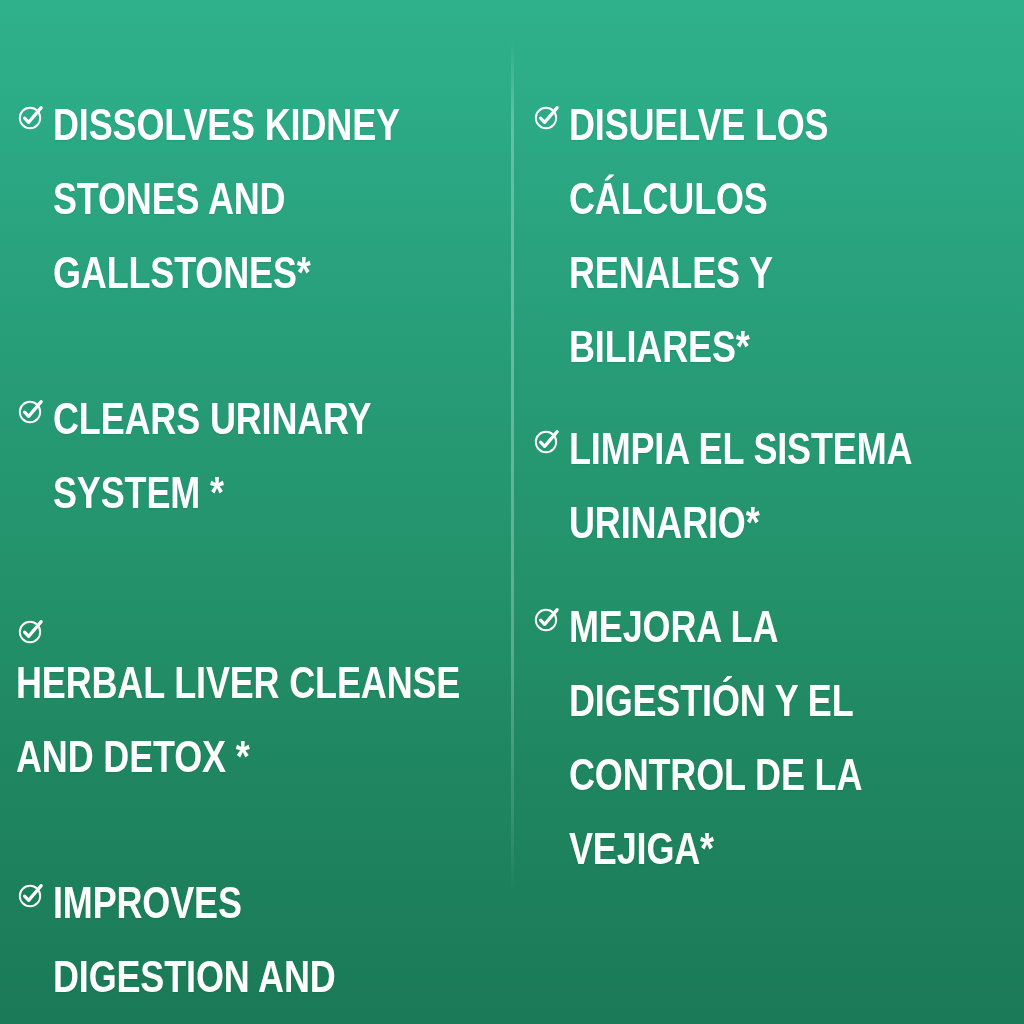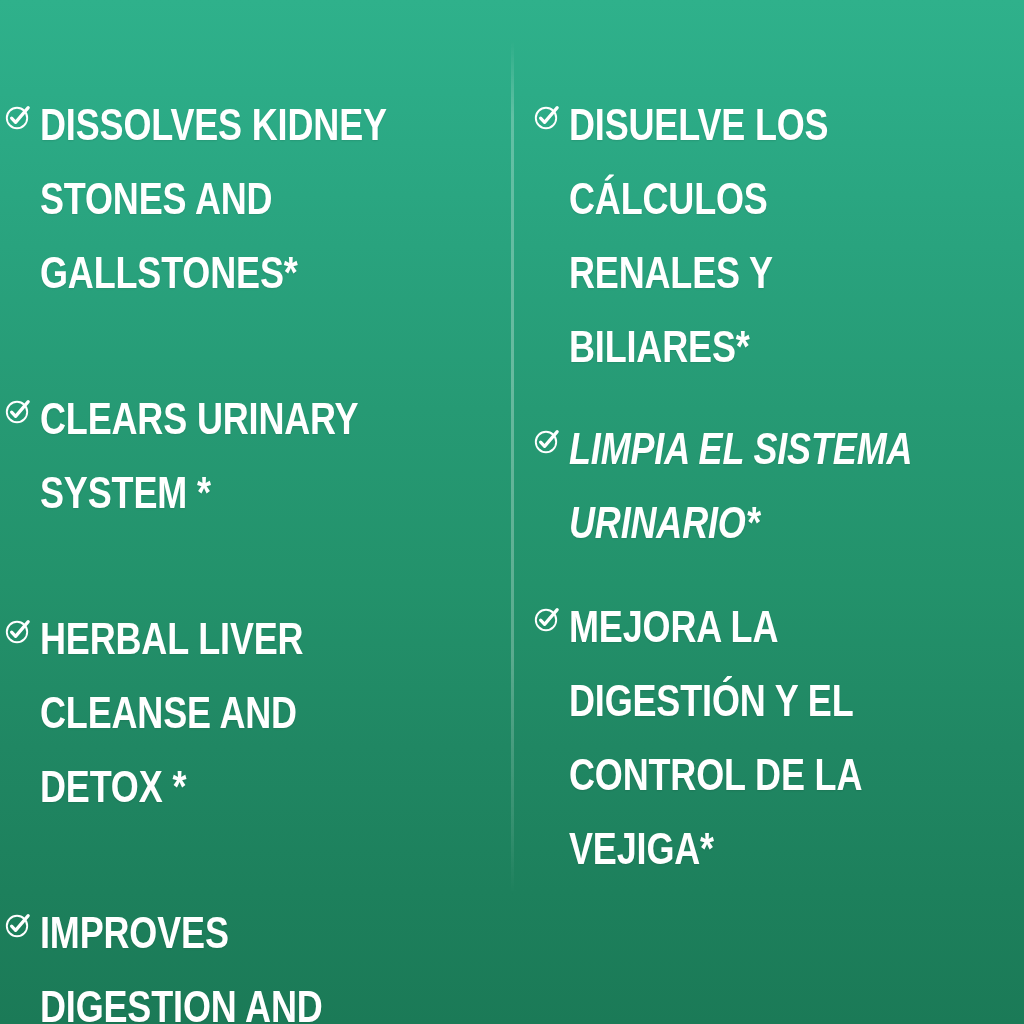--- a/index.html
+++ b/index.html
@@ -52,21 +52,21 @@
     display: flex;
   }
 
   .column {
     position: relative;
     width: 512px;
     box-sizing: border-box;
     padding-top: 88px;
   }
 
-  .column.left  { padding-left: 3px;  padding-right: 18px; }
+  .column.left  { padding-left: 16px;  padding-right: 18px; }
   .column.right { padding-left: 518px; padding-right: 20px; }
   
   .column.right { padding-left: 20px; }
 
   .benefit {
     position: relative;
     display: flex;
     align-items: flex-start;
     box-sizing: border-box;
   }
@@ -93,25 +93,25 @@
     transform-origin: left top;
     width: 125%;
     text-transform: uppercase;
     text-shadow: 0 1px 2px rgba(0,0,0,0.10);
     white-space: normal;
   }
 
   
   .left  .b0 { margin-top: 0px; }
   .left  .b1 { margin-top: 72px; }
-  .left  .b2 { margin-top: 72px; }
+  .left  .b2 { margin-top: 72px; flex-direction: column; }
   .left  .b3 { margin-top: 72px; }
 
   .right .b0 { margin-top: 0px; }
-  .right .b1 { margin-top: 28px; font-style: italic; }
+  .right .b1 { margin-top: 28px; }
   .right .b2 { margin-top: 28px; }
   .right .b3 { margin-top: 30px; }
 </style>
 </head>
 <body>
 
 <div id="stage">
 
   <div id="divider"></div>
 

